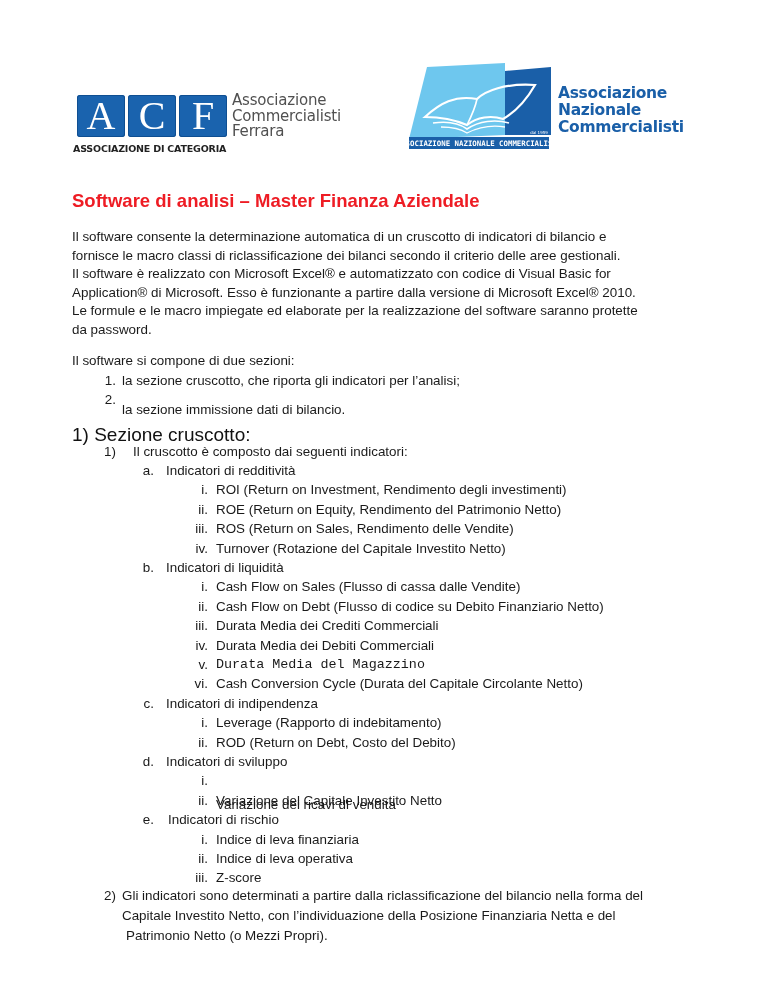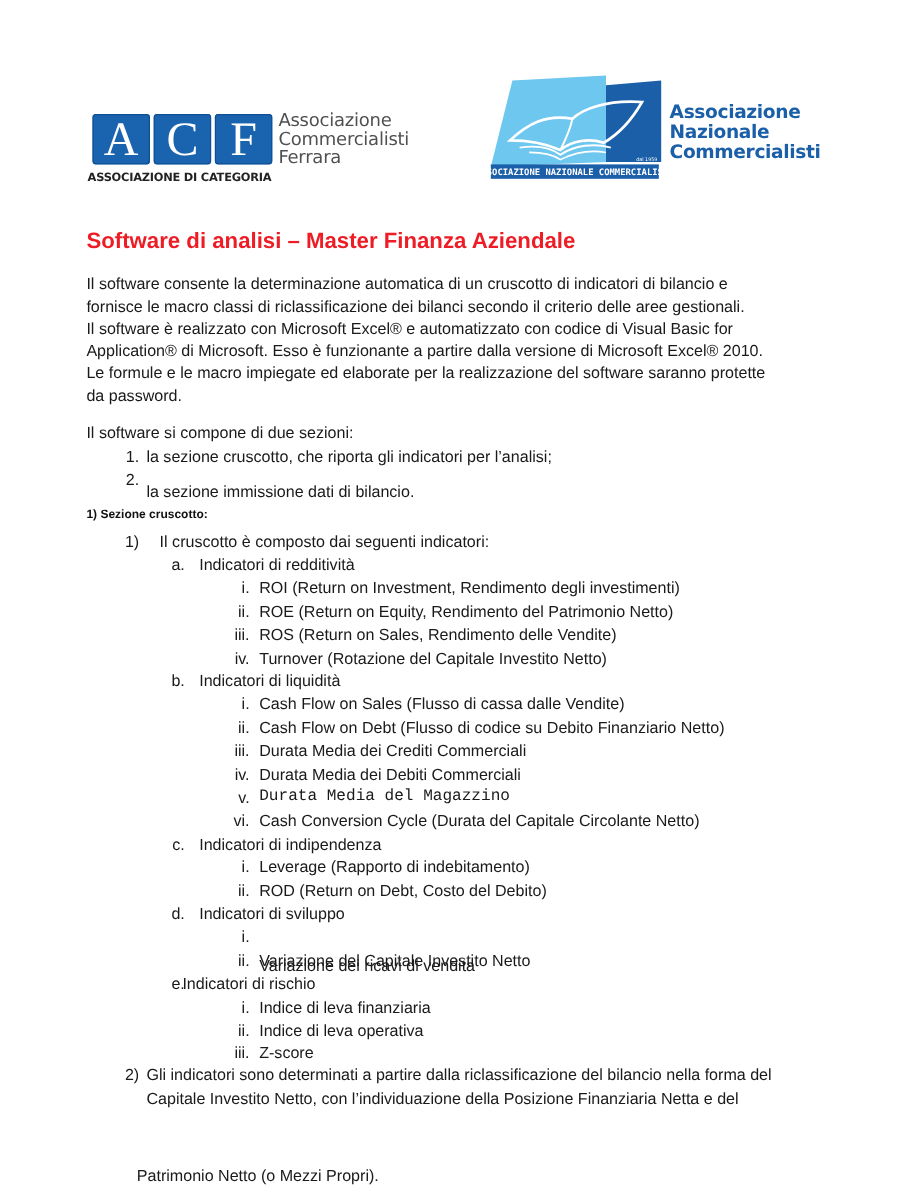--- a/index.html
+++ b/index.html
@@ -133,22 +133,22 @@
       position: absolute;
       text-align: right;
       width: 24px;
     }
     .txt { position: absolute; white-space: nowrap; }
 
     .section-head {
       position: absolute;
       left: 72px;
       top: 424px;
-      font-size: 10px;
-      font-weight: bold;
+      font-size: 19px;
+      font-weight: normal;
       color: #111;
       font-family: "Liberation Sans", sans-serif;
       margin: 0;
     }
   </style>
 </head>
 <body>
 
 <div class="page">
 
@@ -286,21 +286,21 @@
       <div class="row" style="left: 0px; top: 772.4px;">
         <span class="marker" style="left: 184px;">i.</span>
         <span class="txt" style="left: 216px; margin-top: 24px;">Variazione dei ricavi di vendita</span>
       </div>
       <div class="row" style="left: 0px; top: 791.8px;">
         <span class="marker" style="left: 184px;">ii.</span>
         <span class="txt" style="left: 216px;">Variazione del Capitale Investito Netto</span>
       </div>
       <div class="row" style="left: 0px; top: 811.2px;">
         <span class="marker" style="left: 130px;">e.</span>
-        <span class="txt" style="left: 152px;">Indicatori di rischio</span>
+        <span class="txt" style="left: 168px;">Indicatori di rischio</span>
       </div>
       <div class="row" style="left: 0px; top: 830.6px;">
         <span class="marker" style="left: 184px;">i.</span>
         <span class="txt" style="left: 216px;">Indice di leva finanziaria</span>
       </div>
       <div class="row" style="left: 0px; top: 850px;">
         <span class="marker" style="left: 184px;">ii.</span>
         <span class="txt" style="left: 216px;">Indice di leva operativa</span>
       </div>
       <div class="row" style="left: 0px; top: 869.4px;">
@@ -310,16 +310,16 @@
     </div>
 
   <div class="row" style="left:0; top:887px;">
     <span class="marker" style="left:92px;">2)</span>
     <span class="txt" style="left:122px;">Gli indicatori sono determinati a partire dalla riclassificazione del bilancio nella forma del</span>
   </div>
   <div class="row" style="left:0; top:907px;">
     <span class="txt" style="left:122px;">Capitale Investito Netto, con l’individuazione della Posizione Finanziaria Netta e del</span>
   </div>
   <div class="row" style="left:0; top:927px;">
-    <span class="txt" style="left:114px;margin-top:44px;">Patrimonio Netto (o Mezzi Propri).</span>
+    <span class="txt" style="left:126px;">Patrimonio Netto (o Mezzi Propri).</span>
   </div>
 
 </div>
 
 </body></html>

